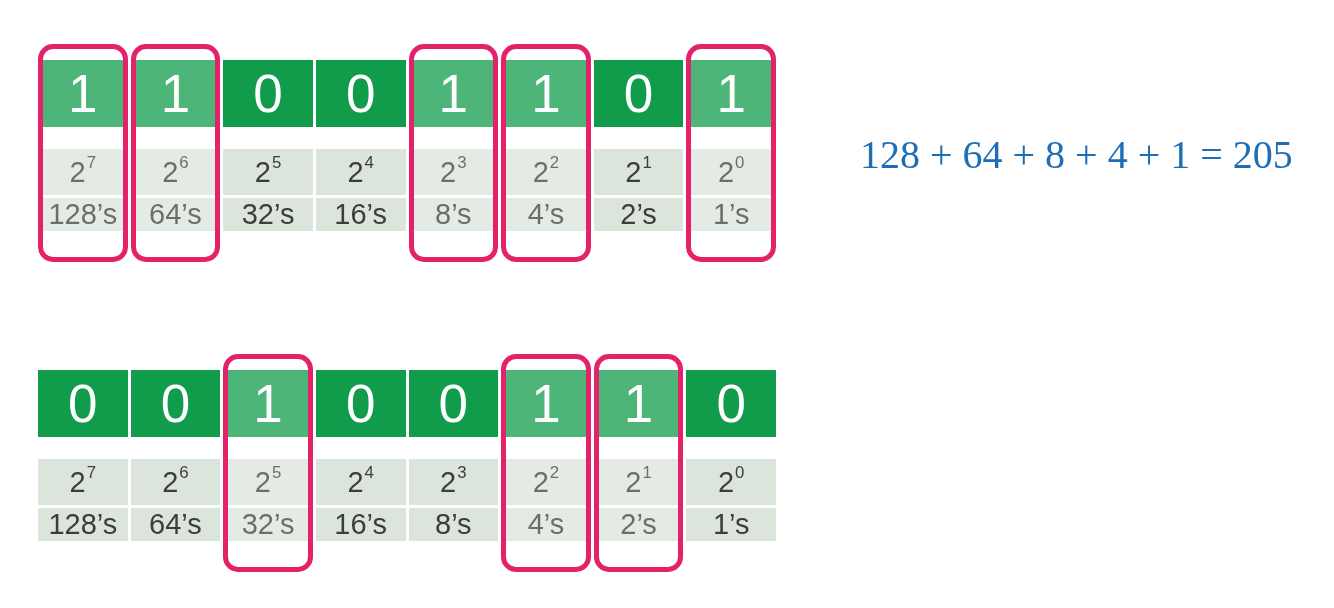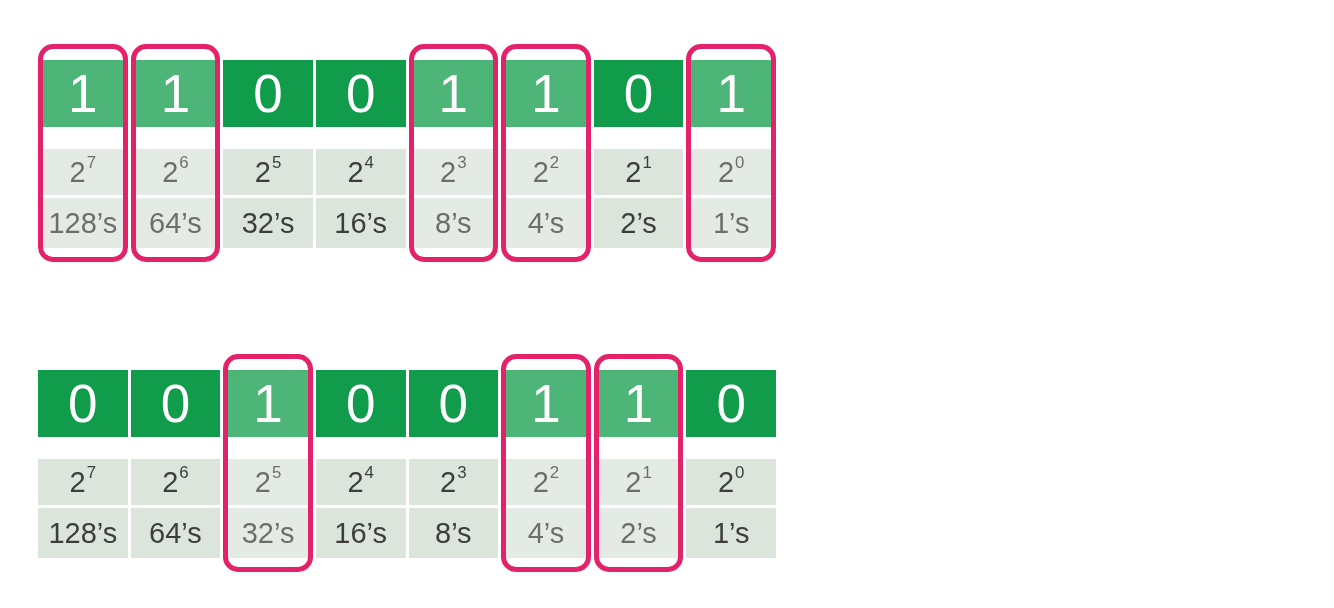--- a/index.html
+++ b/index.html
@@ -55,21 +55,21 @@
     line-height: 1;
   }
   .power-exp {
     font-size: 0.58em;
     position: relative;
     top: -0.52em;
     margin-left: 1px;
   }
   .label-row { margin-top: 3px; }
   .label-row .cell {
-    height: 50px;
+    height: 33px;
     background: #dbe5dc;
     color: #3d3d3d;
     font-size: 29px;
     line-height: 1;
   }
   
   .hl {
     position: absolute;
     top: -16px;
     height: 218px;
@@ -152,20 +152,21 @@
         <div class="cell">2’s</div>
         <div class="cell">1’s</div>
       </div>
       <div class="hl" style="left: 0px; width: 89.625px;"></div>
       <div class="hl" style="left: 92.625px; width: 89.625px;"></div>
       <div class="hl" style="left: 370.5px; width: 89.625px;"></div>
       <div class="hl" style="left: 463.125px; width: 89.625px;"></div>
       <div class="hl" style="left: 648.375px; width: 89.625px;"></div>
     </div>
 
+  <div class="equation e0">128 + 64 + 8 + 4 + 1 = 205</div>
 
   <div class="btable t1" id="table-1">
       <div class="row digit-row">
         <div class="cell">0</div>
         <div class="cell">0</div>
         <div class="cell">1</div>
         <div class="cell">0</div>
         <div class="cell">0</div>
         <div class="cell">1</div>
         <div class="cell">1</div>

